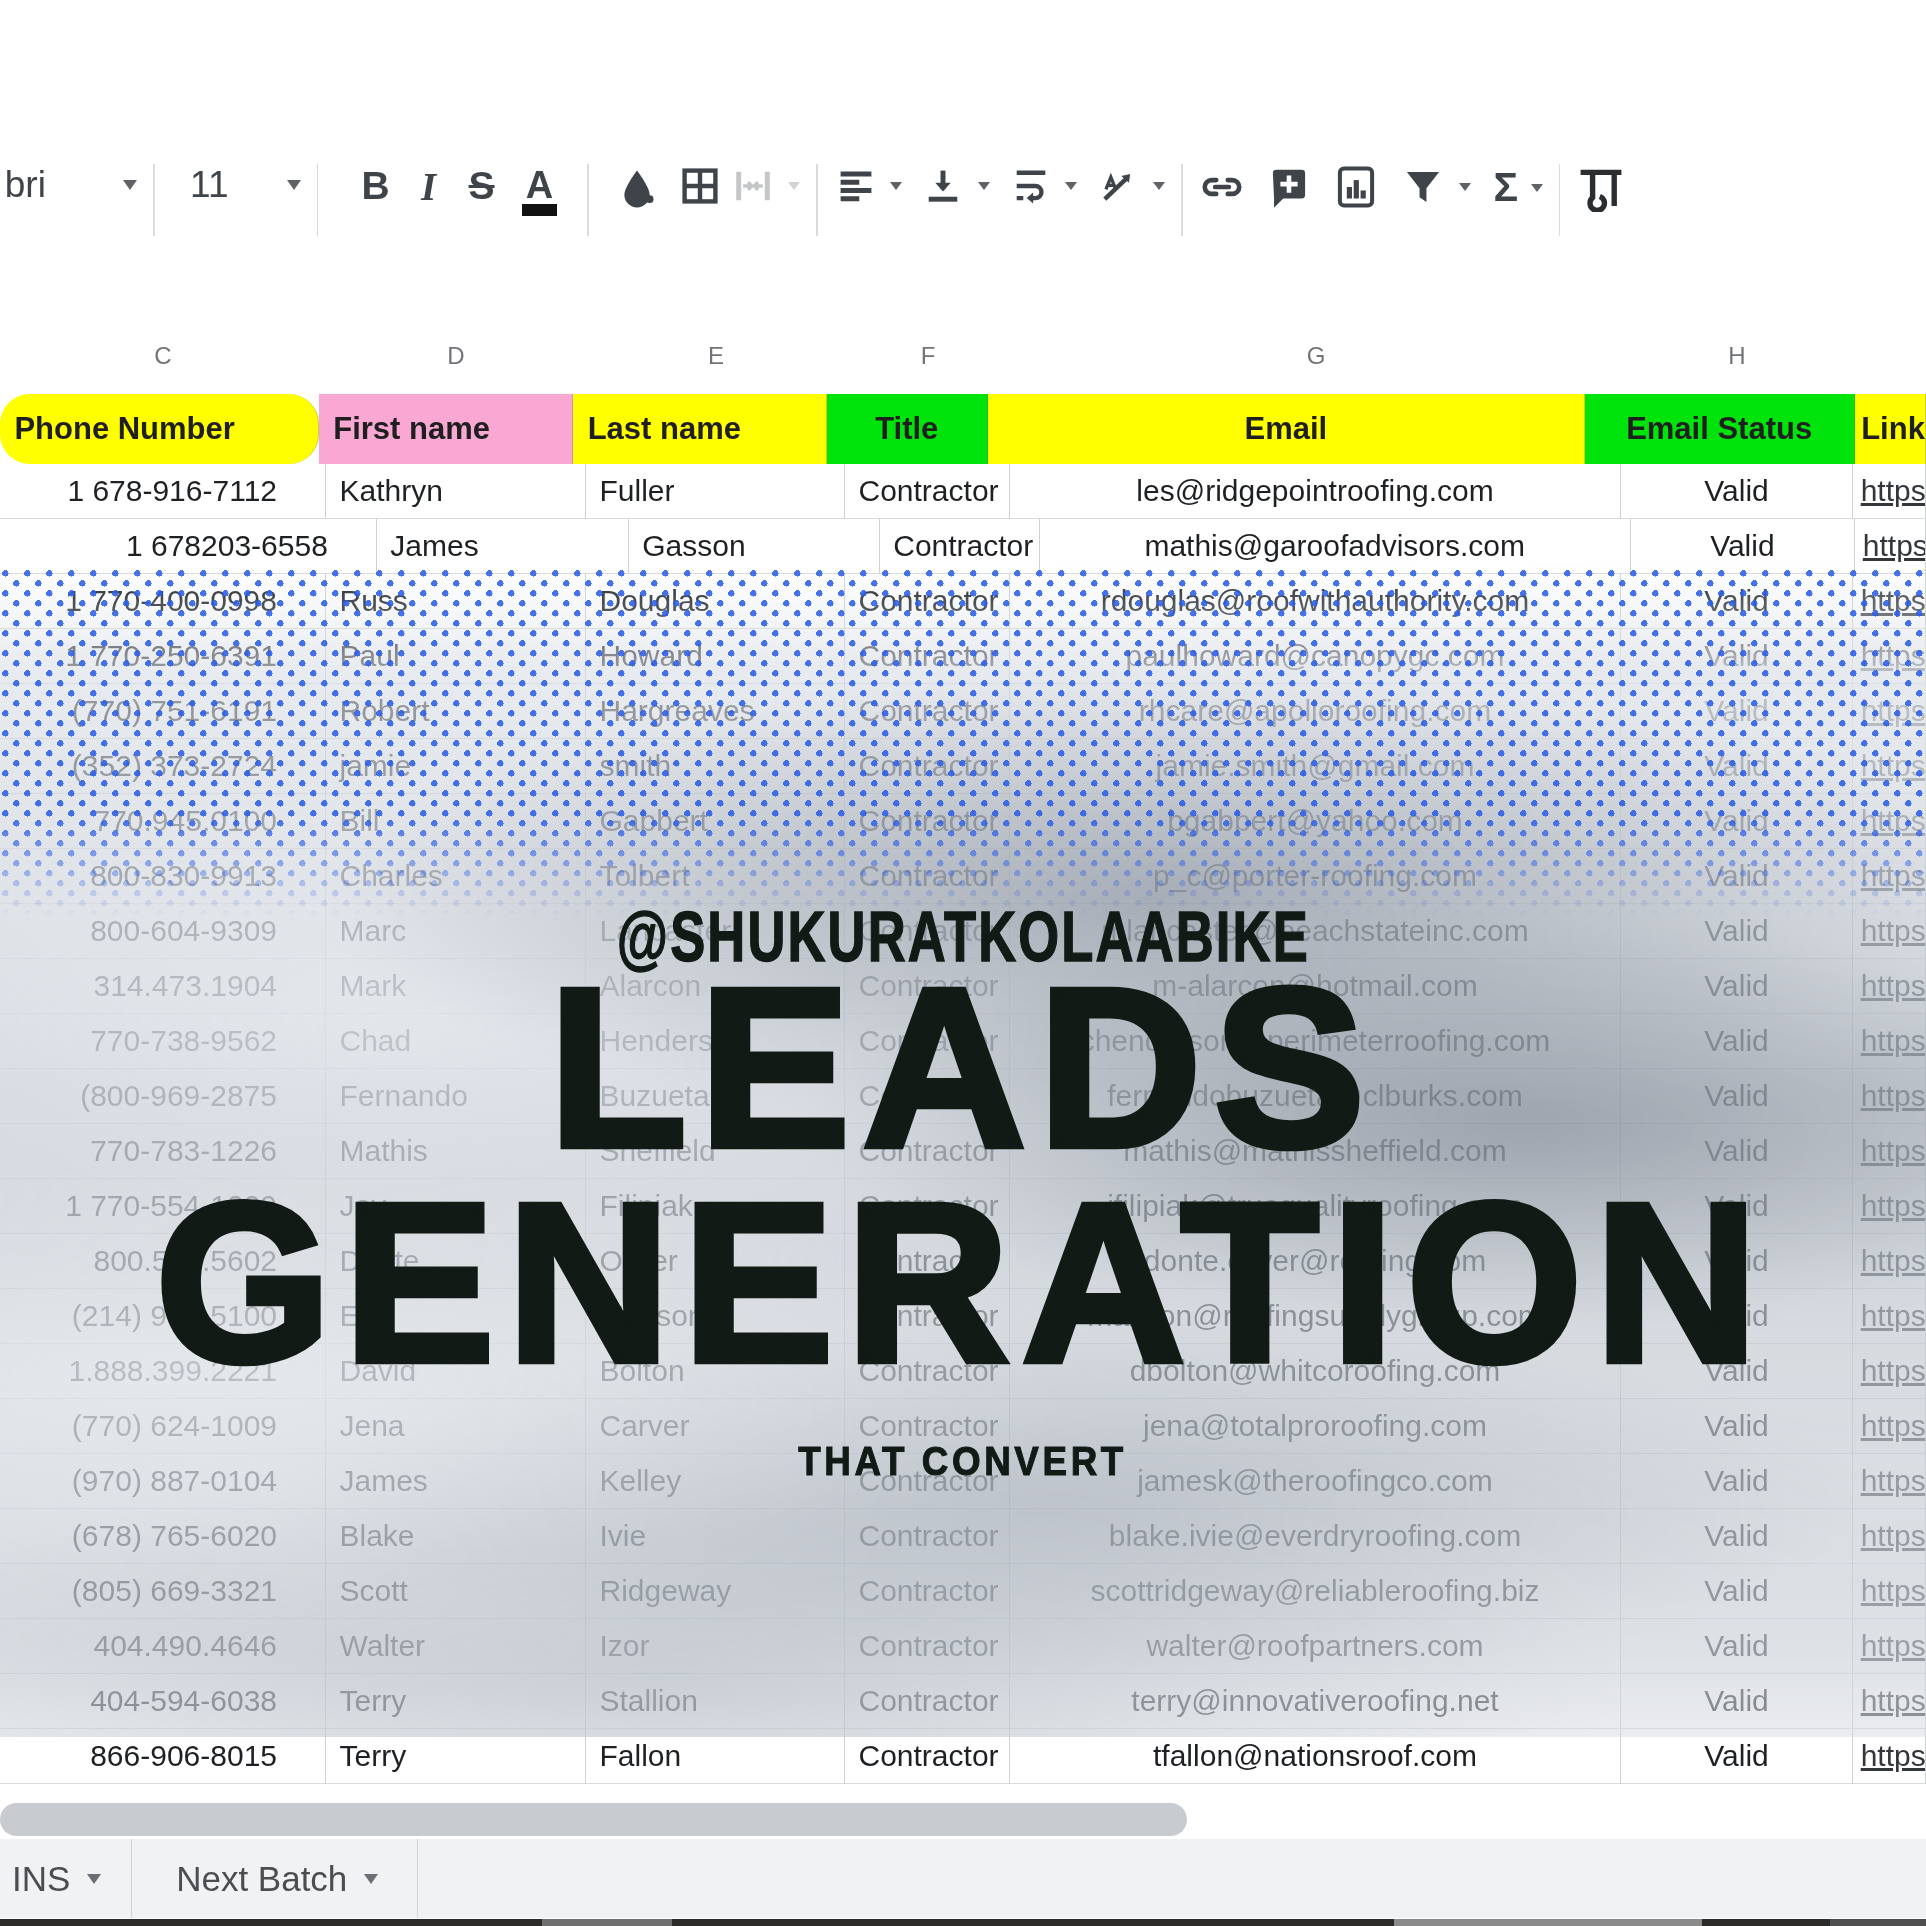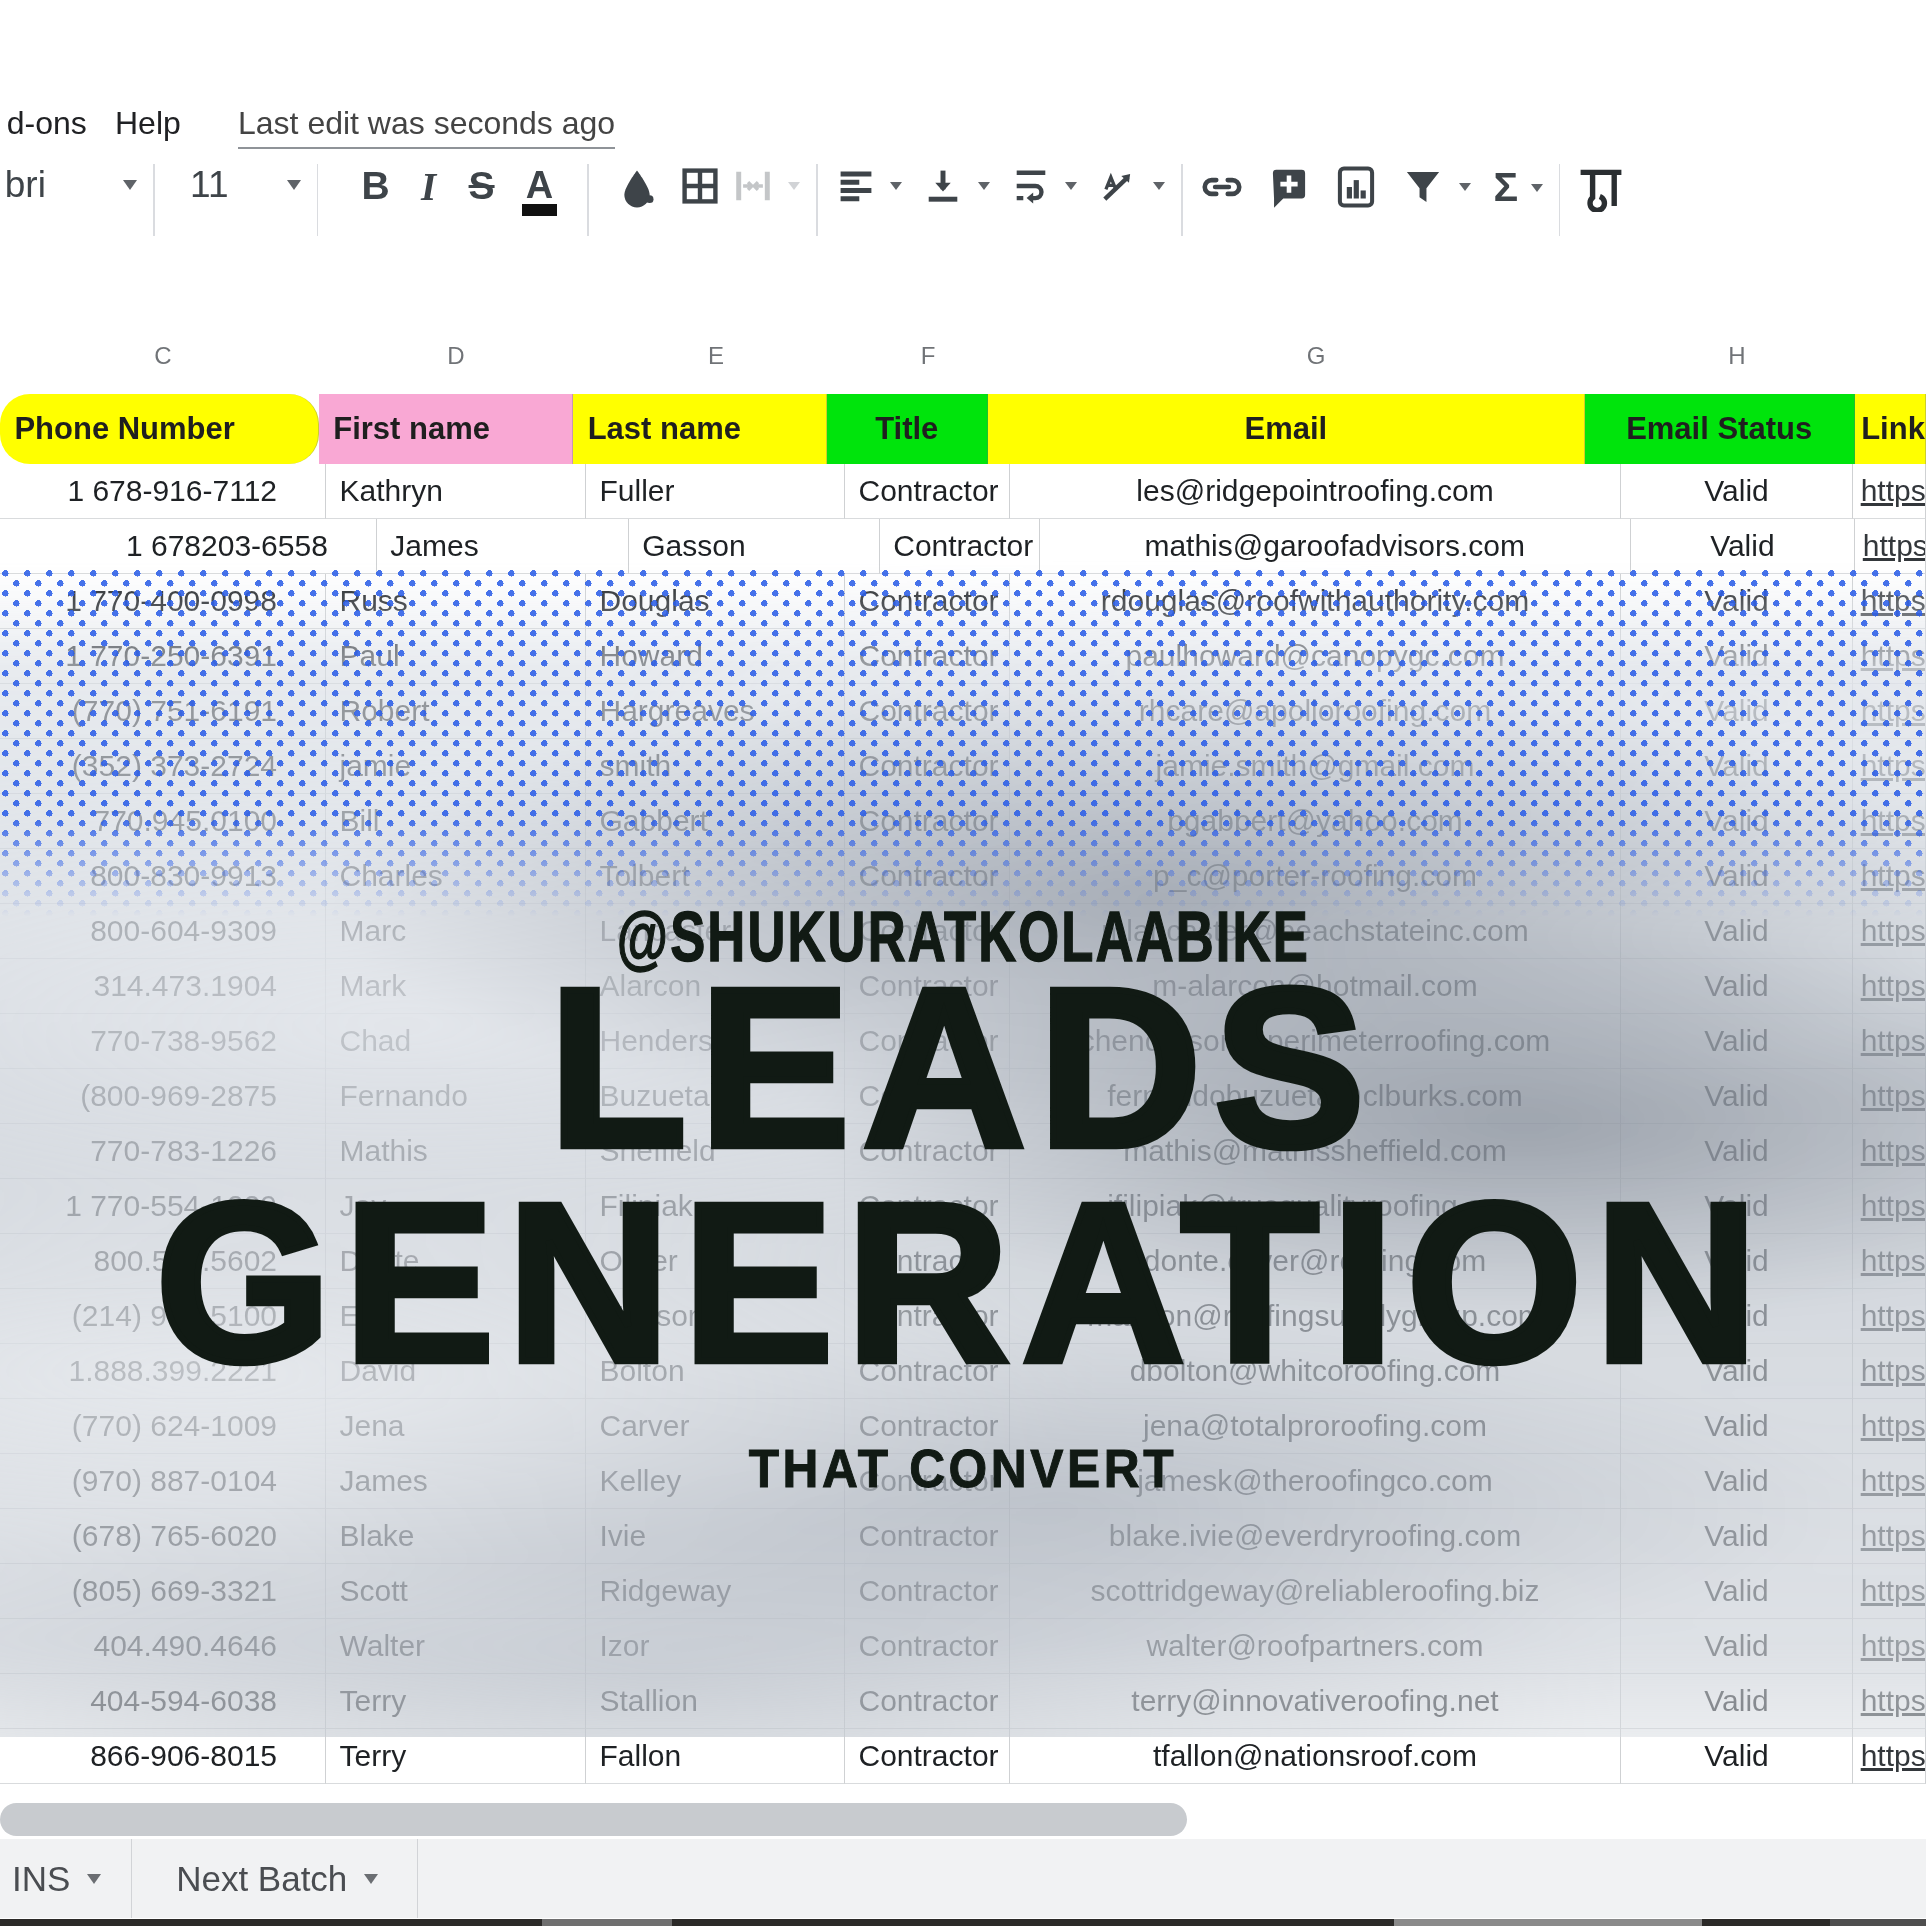--- a/index.html
+++ b/index.html
@@ -75,43 +75,38 @@
 
   
   .ov{position:absolute;left:0;right:0;text-align:center;line-height:1;white-space:nowrap;pointer-events:none;}
   .ov .sqz{display:inline-block;}
   .ov-handle{top:901px;font-size:71px;font-weight:700;letter-spacing:2.9px;}
   .ov-handle .sqz{transform:scaleX(.74);-webkit-text-stroke:1.4px currentColor;}
   .ov-big{font-size:226px;font-weight:700;letter-spacing:12.5px;}
   .ov-big .sqz{-webkit-text-stroke:6.7px currentColor;}
   .ov-line1{top:955px;}
   .ov-line2{top:1170px;}
-  .ov-sub{top:1441px;font-size:54px;font-weight:700;letter-spacing:3.9px;}
+  .ov-sub{top:1441px;font-size:40px;font-weight:700;letter-spacing:3.9px;}
   .ov-sub .sqz{transform:scaleX(.92);-webkit-text-stroke:1px currentColor;}
 
   
   .hthumb{position:absolute;left:0;top:1803px;width:1187px;height:33px;background:#c8cbcf;border-radius:19px;}
   .tabbar{position:absolute;left:0;top:1839px;width:1926px;height:79px;background:#f1f2f3;
           display:flex;align-items:center;color:#4a4d51;}
   .tab{display:flex;align-items:center;font-size:35px;font-weight:500;}
   .tab .caret{border-top-color:#6b6e72;margin-left:16.4px;}
   .tab-sep{width:1.4px;height:79px;background:#d2d4d7;flex:0 0 auto;}
   .bottombar{position:absolute;left:0;top:1919px;width:1926px;height:7.2px;background:#2b2a28;}
   .bseg{position:absolute;top:0;height:7.2px;}
 </style>
 </head>
 <body>
 
 <div id="stage">
 
-  <div class="menubar">
-    <span class="menu-item menu-addons">d-ons</span>
-    <span class="menu-item menu-help">Help</span>
-    <span class="menu-item menu-lastedit">Last edit was seconds ago</span>
-  </div>
 
   <div class="toolbar">
     <div class="tb" style="margin-left:4.8px;">
       <span class="tb-label">bri</span>
       <span class="caret" style="margin-left:77px;"></span>
     </div>
     <div class="tb-sep"></div>
     <div class="tb" style="margin-left:19px;">
       <span class="tb-label">11</span>
       <span class="caret" style="margin-left:58px;"></span>

